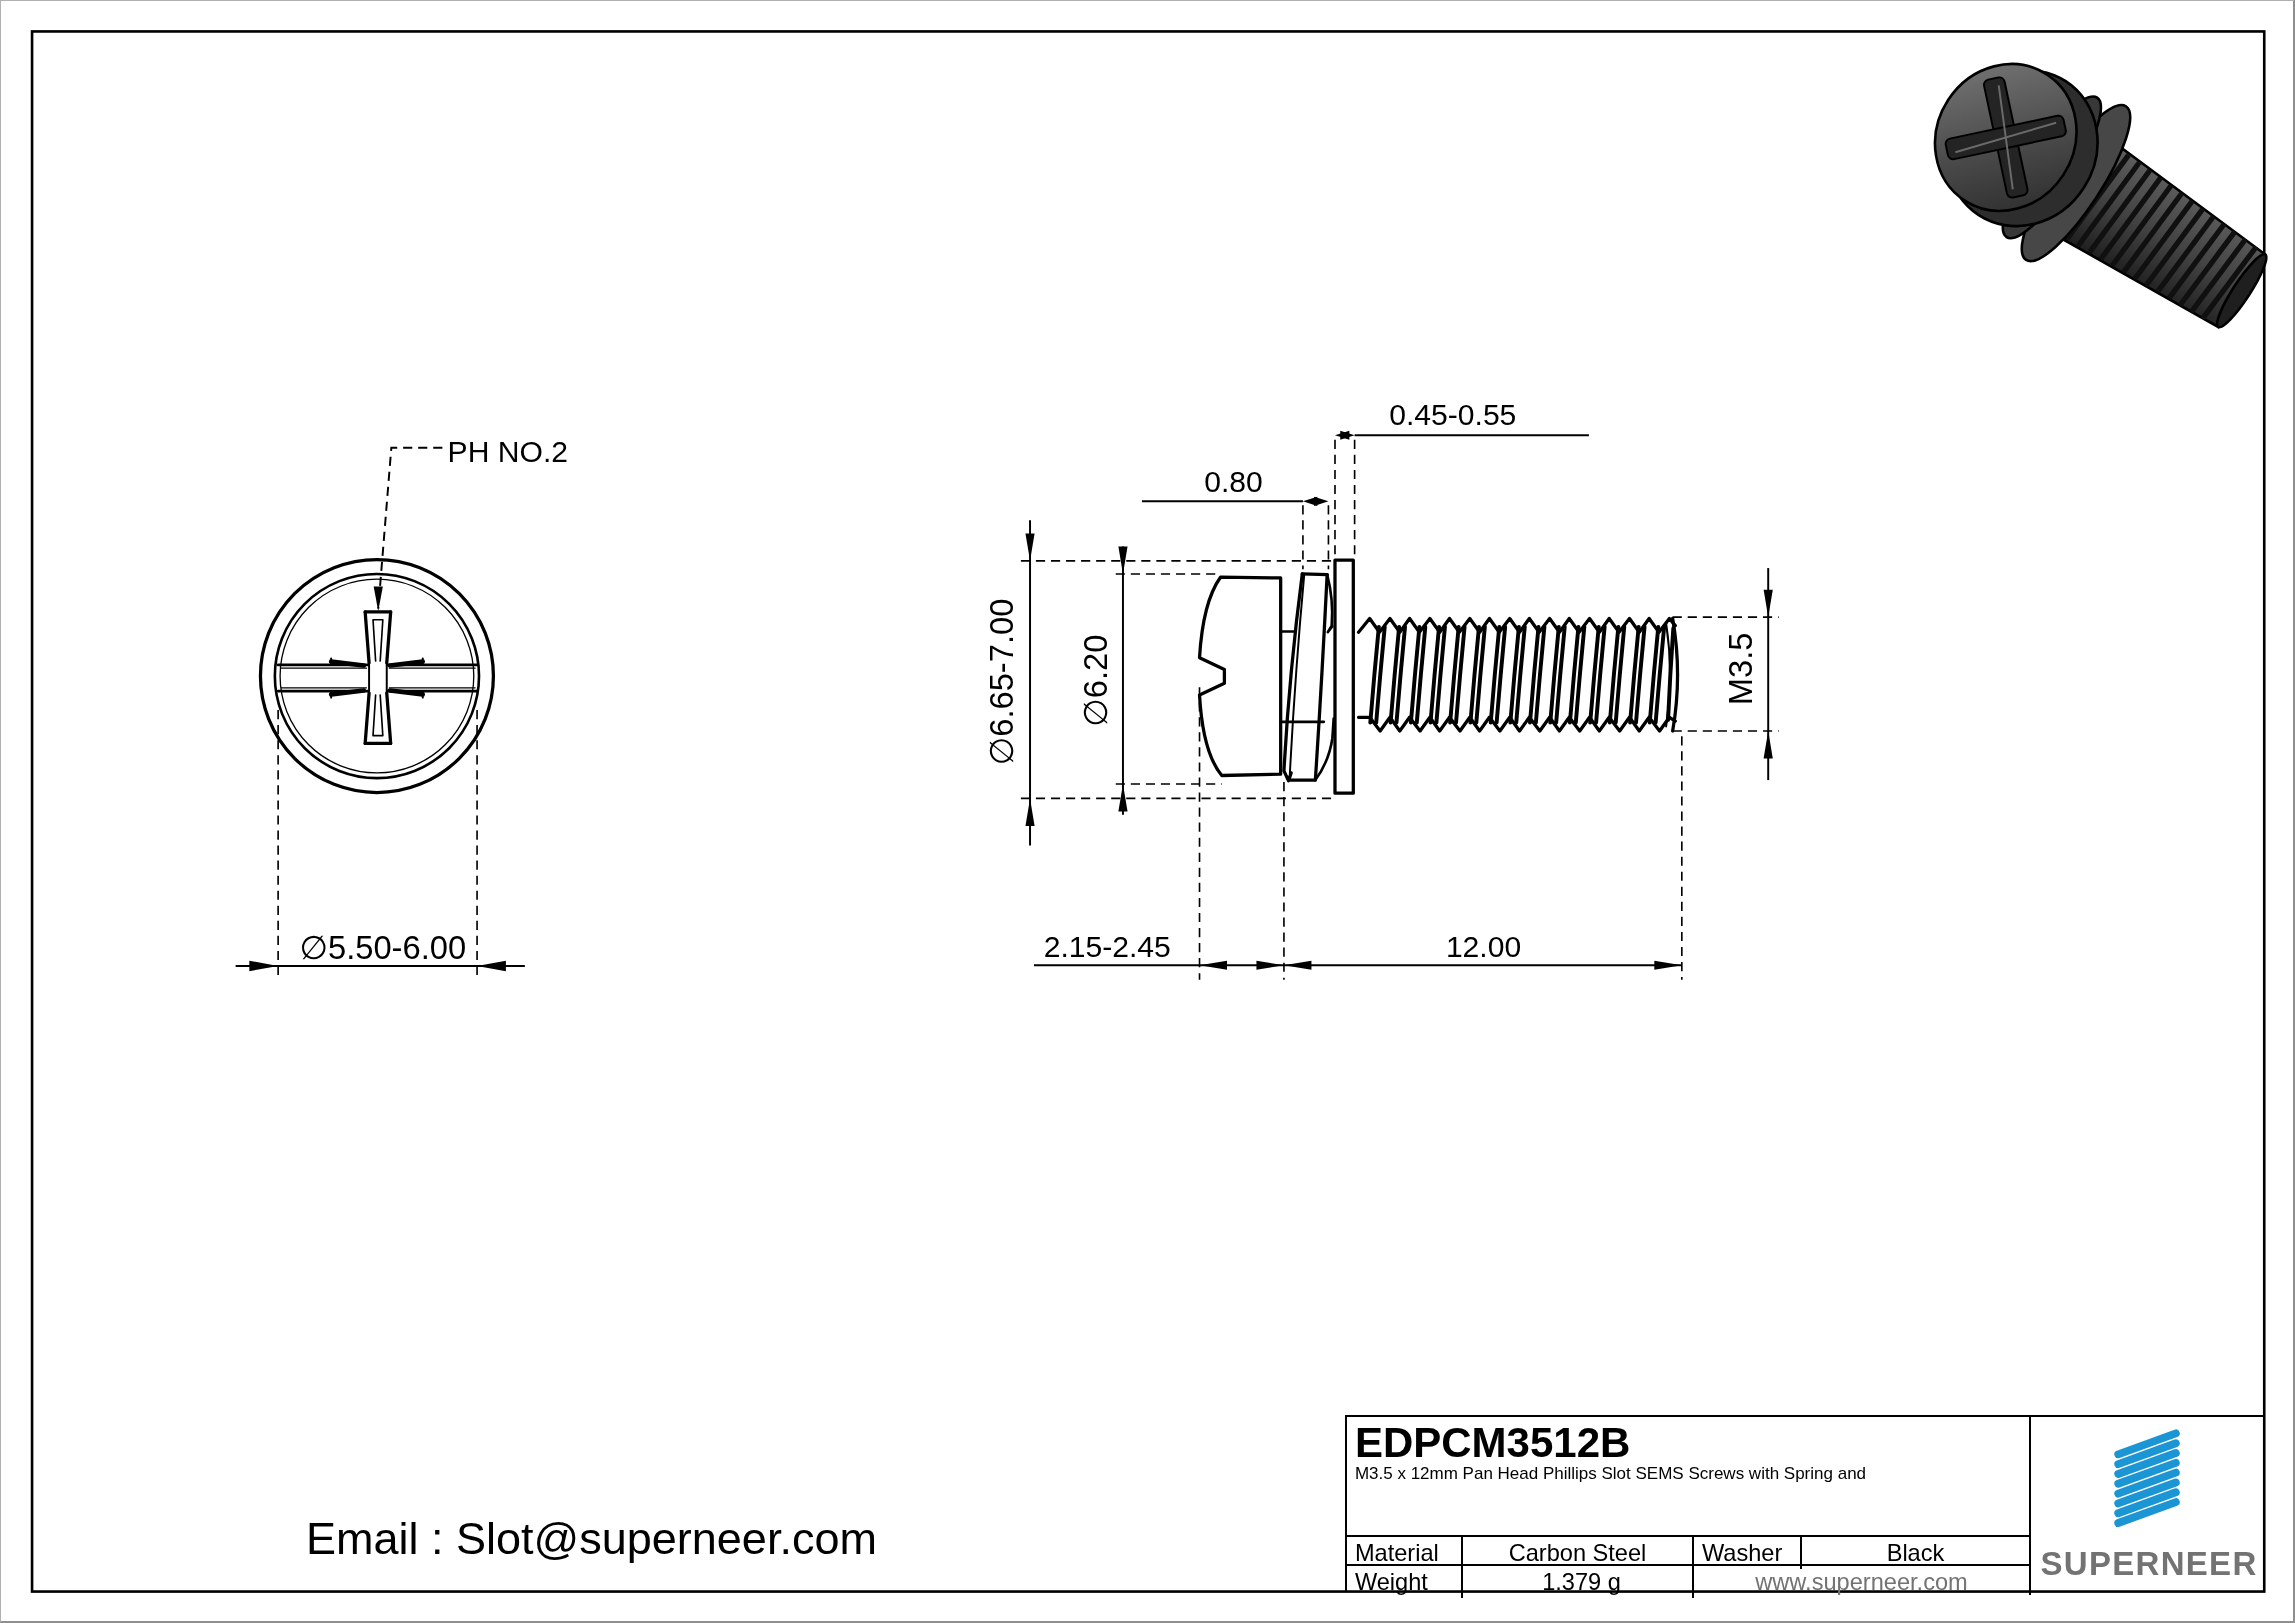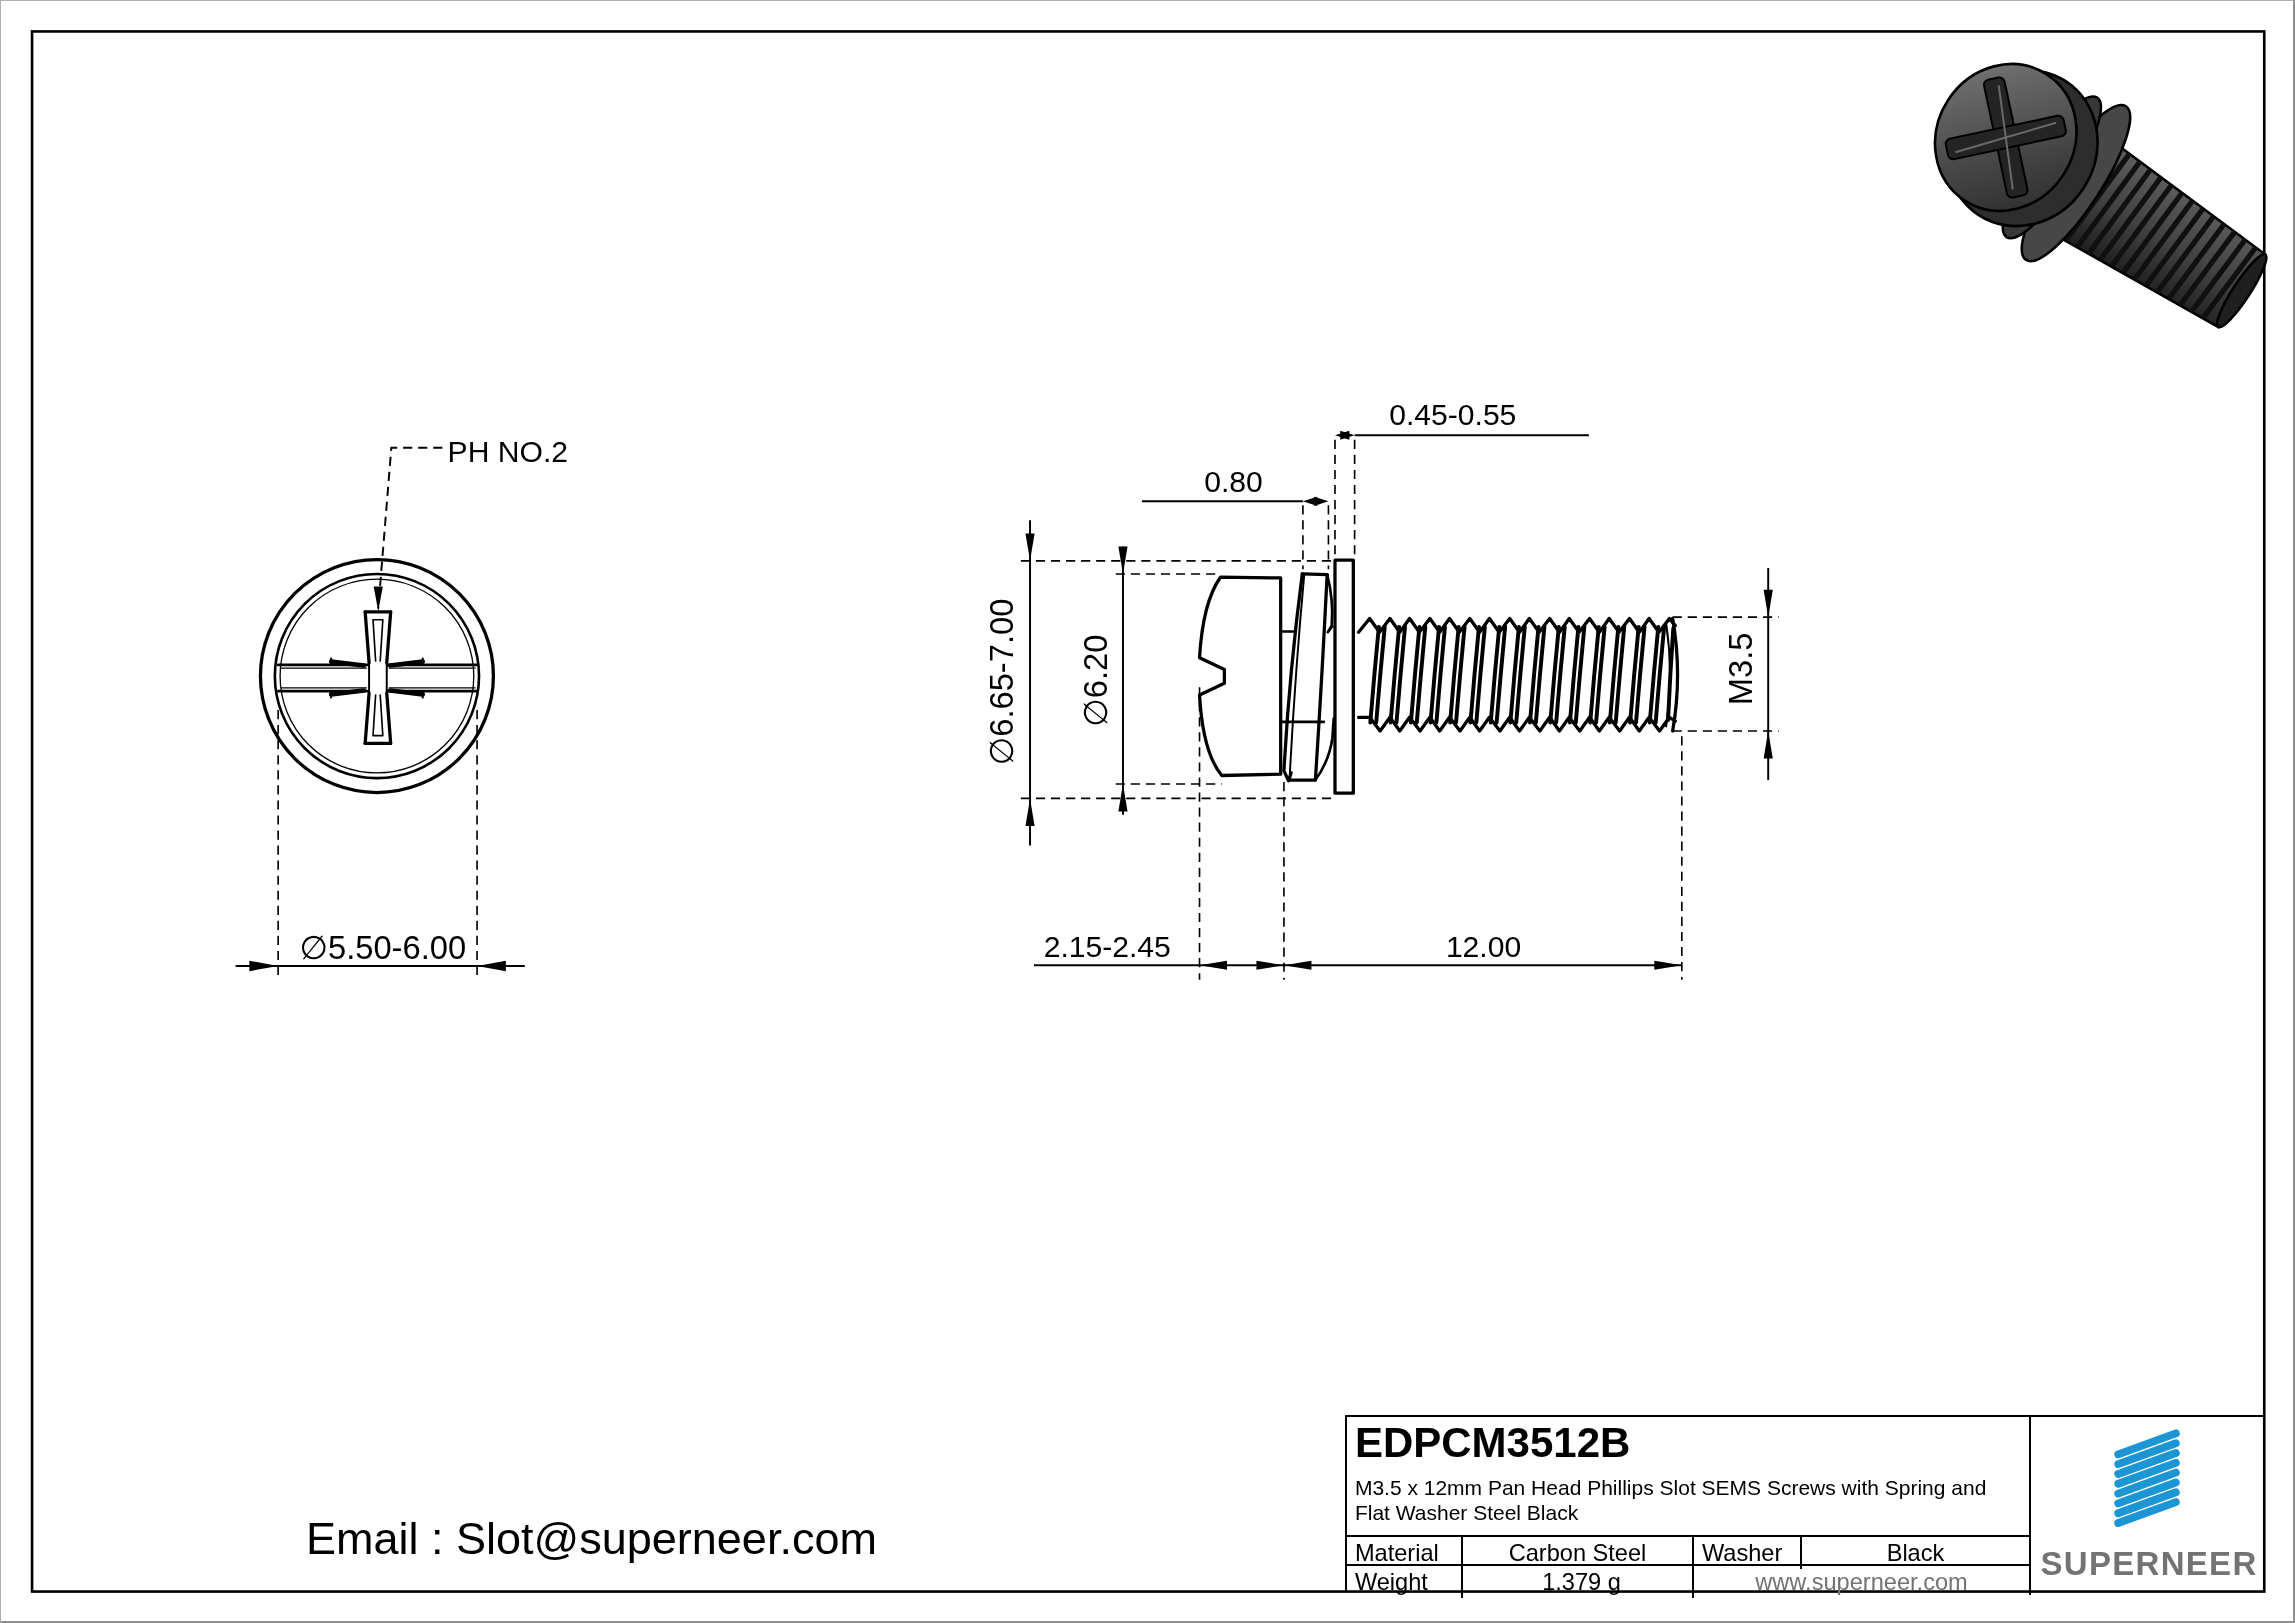--- a/index.html
+++ b/index.html
@@ -8,21 +8,21 @@
   .page-edge{position:absolute;left:0;top:0;right:0;bottom:0;
         border-top:1.3px solid #b0b0b0;border-left:1.3px solid #b0b0b0;
         border-right:2px solid #8f8f8f;border-bottom:2.6px solid #8f8f8f;pointer-events:none;}
   .sheet-svg{position:absolute;left:0;top:0;}
   svg text{font-family:"Liberation Sans",sans-serif;fill:#000;}
   
   .tb{position:absolute;left:1345px;top:1415px;width:920px;height:177px;
       border-top:2.6px solid #000;border-left:2.6px solid #000;box-sizing:border-box;}
   .tb-part{position:absolute;left:7.9px;top:2px;font-size:42px;font-weight:bold;
       letter-spacing:0px;white-space:nowrap;}
-  .tb-desc{position:absolute;left:7.9px;top:58px;font-size:21px;line-height:25px;width:661px;}
+  .tb-desc{position:absolute;left:7.9px;top:44px;font-size:17px;line-height:25px;width:661px;}
   .tb-logo{position:absolute;left:682px;top:0;width:238px;height:178px;border-left:2.6px solid #000;box-sizing:border-box;}
   .tb-brand{position:absolute;left:0;top:128px;width:100%;text-align:center;
       font-size:33px;font-weight:bold;letter-spacing:1.3px;}
   .tb-row{position:absolute;left:0;width:682px;height:34px;border-top:2px solid #000;display:flex;box-sizing:border-box;}
   .tb-row1{top:118px;}
   .tb-row2{top:147px;}
   .tb-cell{height:100%;display:flex;align-items:center;box-sizing:border-box;
       font-size:23.6px;border-left:2px solid #000;}
   .tb-cell:first-child{border-left:none;}
   .tb-label{padding-left:7.9px;}
@@ -203,21 +203,20 @@
         <rect x="-16" y="-92" width="32" height="184" rx="8" fill="#242424" stroke="#000" stroke-width="3"></rect>
         <path d="M-80,-6 L80,6 M-6,-80 L6,80" stroke="#6a6a6a" stroke-width="3"></path>
       </g>
     </g>
   </svg>
 
   <div class="tb">
     <div class="tb-part">EDPCM3512B</div>
     <div class="tb-desc">
       <div>M3.5 x 12mm Pan Head Phillips Slot SEMS Screws with Spring and</div>
-      <div>Flat Washer Steel Black</div>
     </div>
 
     <div class="tb-logo">
       <svg width="72" height="105" style="position:absolute;left:82px;top:10.5px;" viewBox="0 0 110 160">
         <g stroke="#1b95d4" stroke-width="12" stroke-linecap="round">
           <line x1="8" y1="40" x2="96" y2="8"></line>
           <line x1="8" y1="55" x2="96" y2="23"></line>
           <line x1="8" y1="70" x2="96" y2="38"></line>
           <line x1="8" y1="85" x2="96" y2="53"></line>
           <line x1="8" y1="100" x2="96" y2="68"></line>

